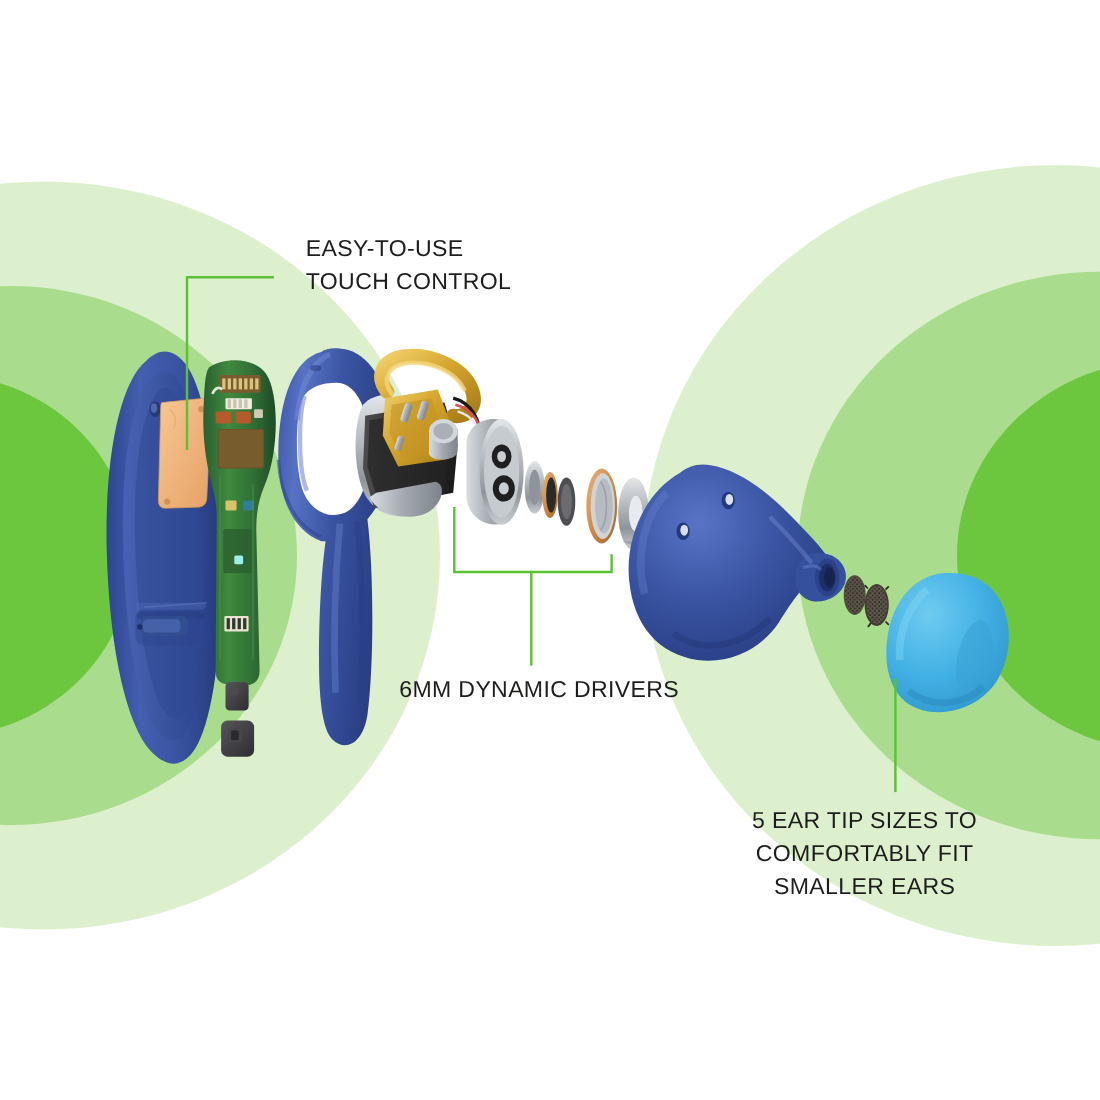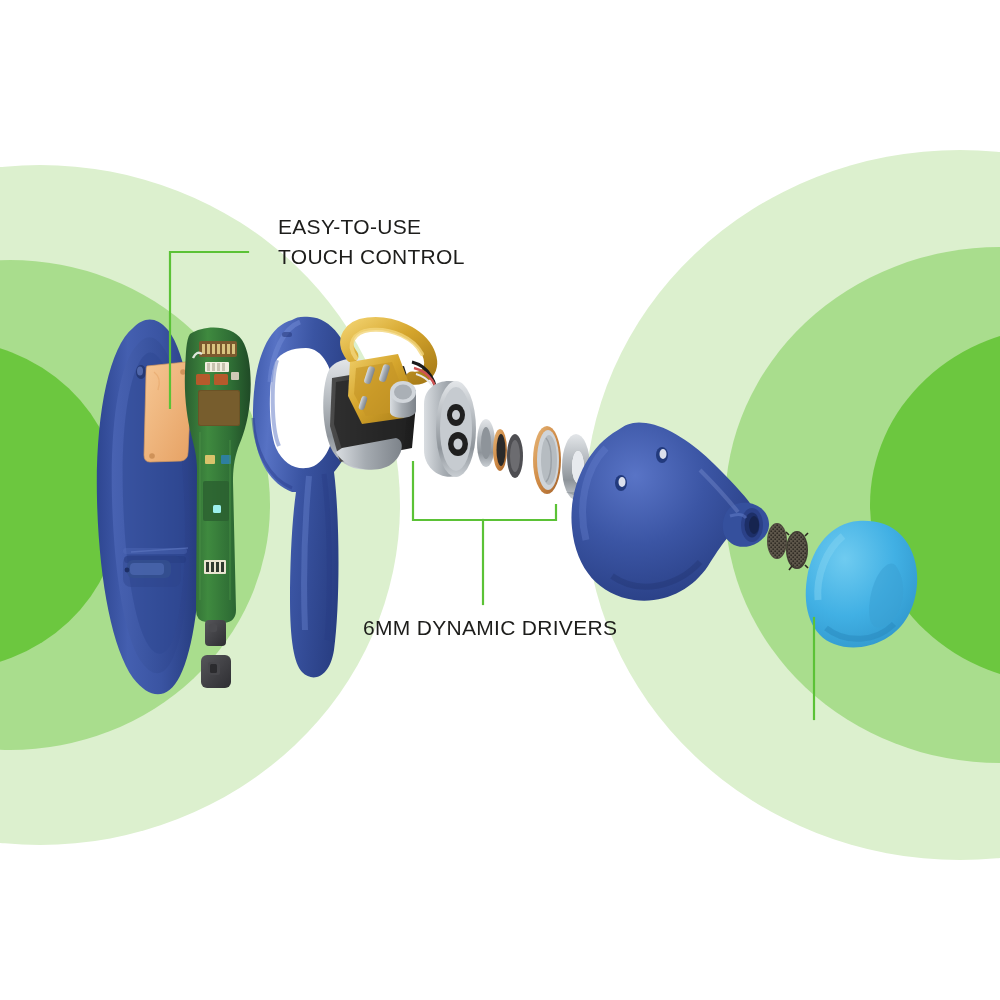--- a/index.html
+++ b/index.html
@@ -434,14 +434,17 @@
       <path d="M 814 618 L 814 719"></path>
     </g>
   </svg>
 
   <div class="label" id="label-touch">EASY-TO-USE
 TOUCH CONTROL</div>
 
 
   <div class="label" id="label-drivers">6MM DYNAMIC DRIVERS</div>
 
+  <div class="label" id="label-eartips">5 EAR TIP SIZES TO
+COMFORTABLY FIT
+SMALLER EARS</div>
 
 </div>
 
 </body></html>

